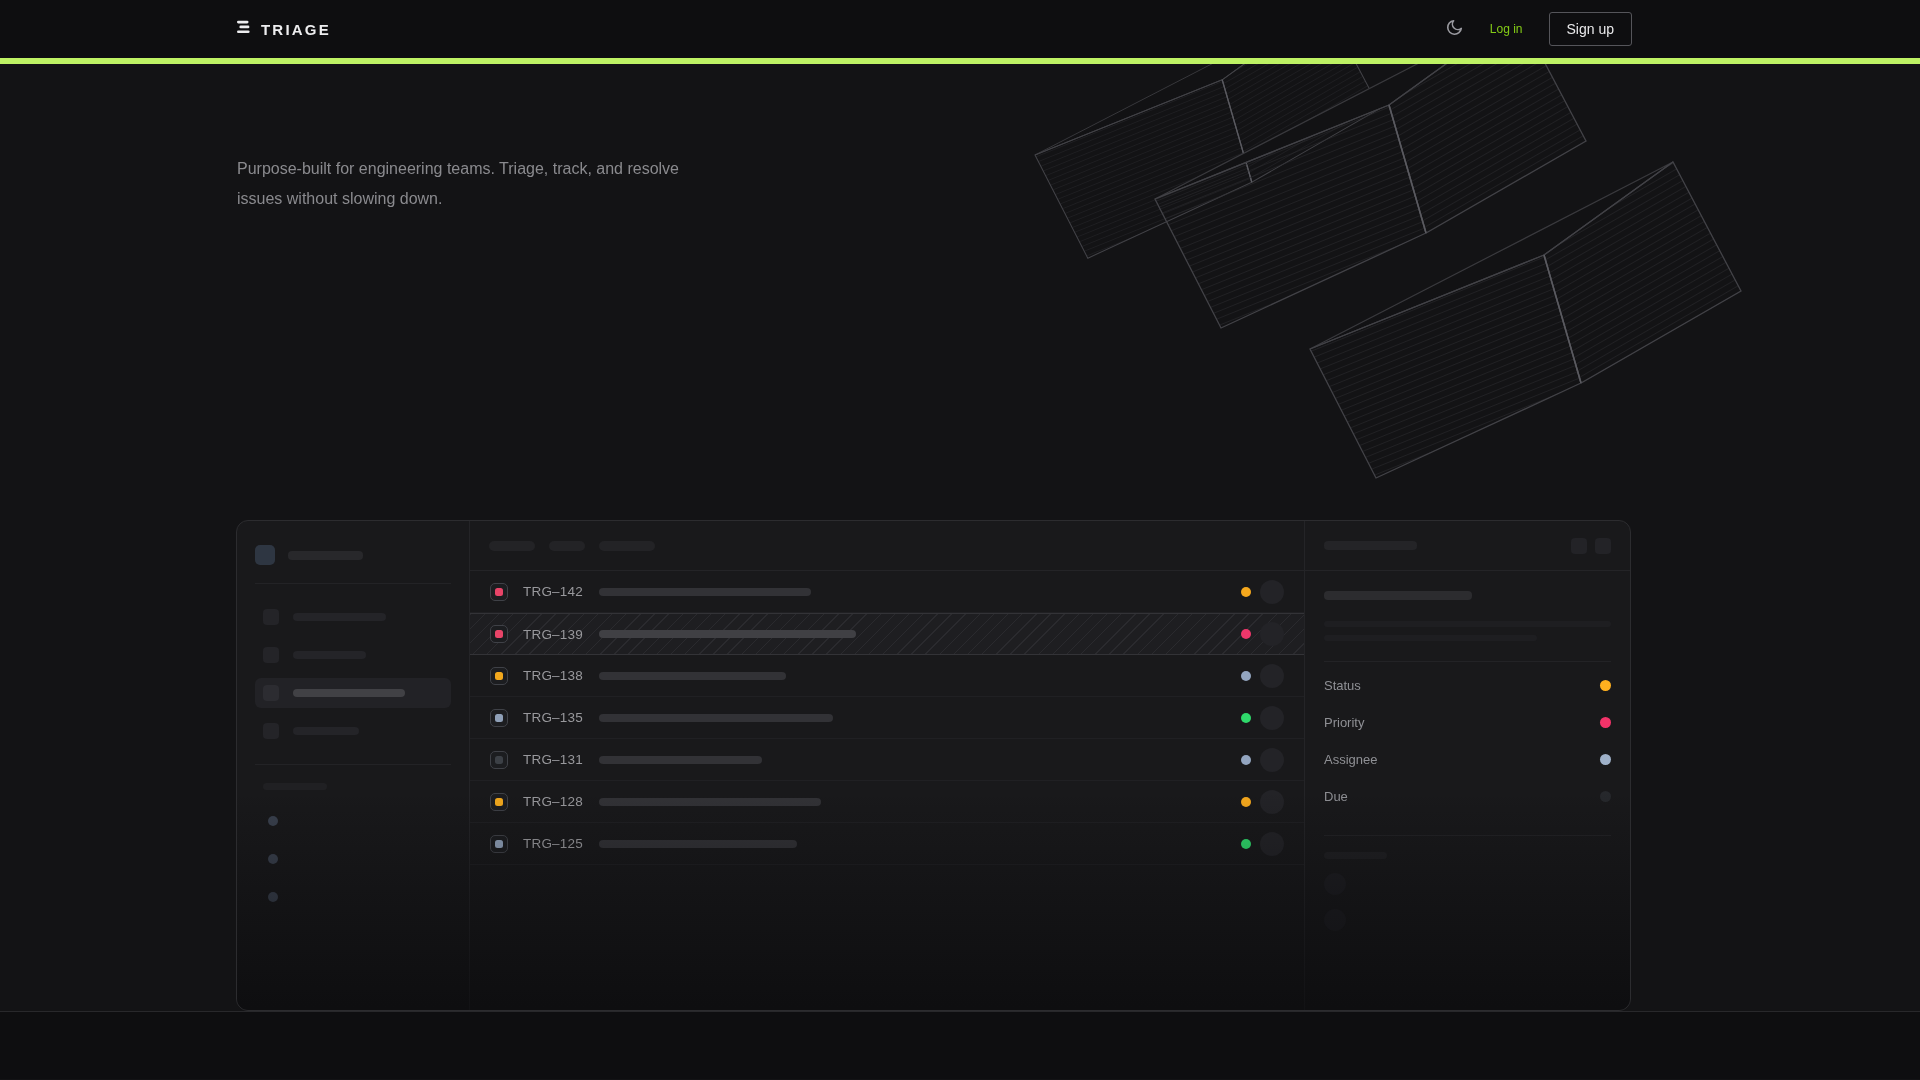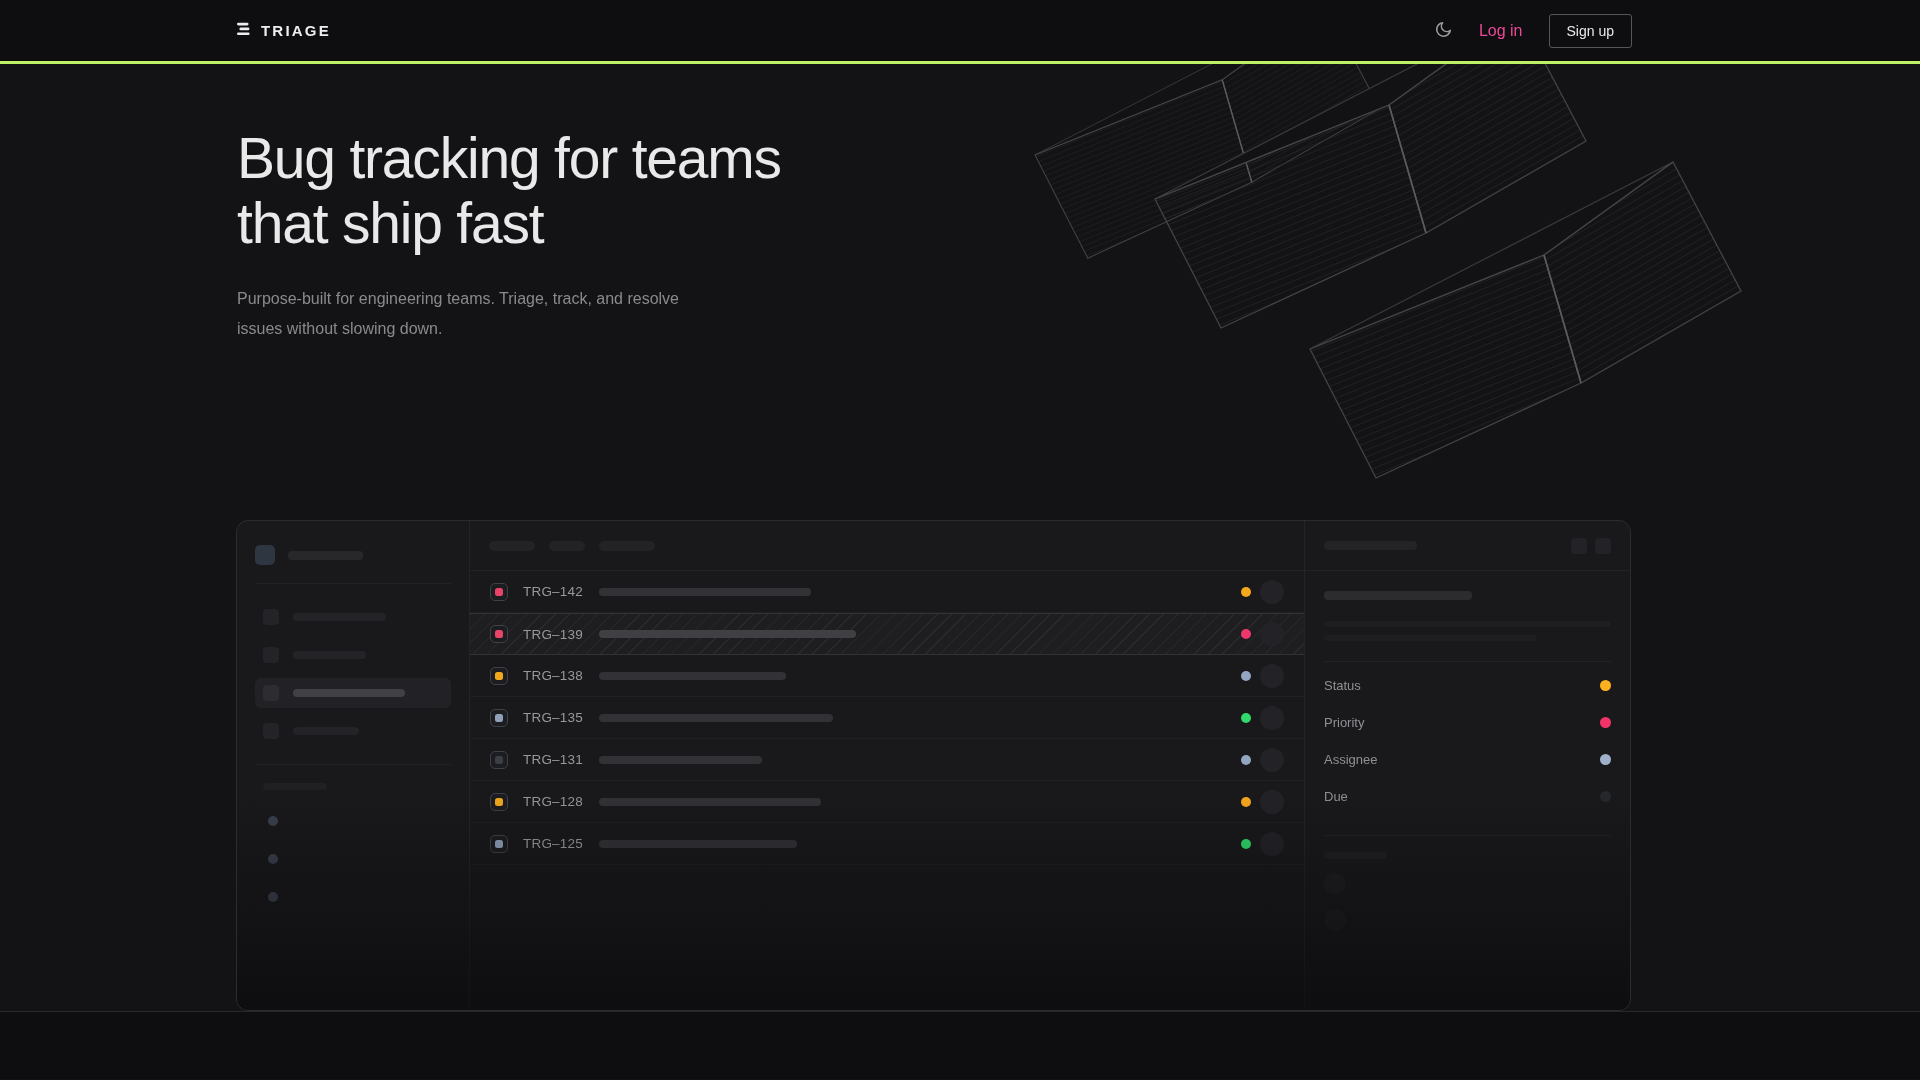--- a/index.html
+++ b/index.html
@@ -2,28 +2,28 @@
 <html><head>
 <meta charset="utf-8">
 <title>TRIAGE</title>
 <style>
   * { margin:0; padding:0; box-sizing:border-box; }
   html,body { background:#0e0e10; }
   body { font-family:"Liberation Sans", sans-serif; }
   .page { width:1920px; height:1080px; overflow:hidden; background:#131315; position:relative; }
 
   
-  .nav { height:64px; background:#0e0e10; border-bottom:3px solid #bef264;
+  .nav { height:64px; background:#0e0e10; border-bottom:6px solid #bef264;
          display:flex; align-items:center; justify-content:space-between;
          padding:0 288px 0 237px; position:relative; z-index:5; }
   .brand { display:flex; align-items:center; gap:10px; }
   .brand-name { color:#ededef; font-size:15px; font-weight:700; letter-spacing:2.2px; }
   .nav-right { display:flex; align-items:center; gap:26px; }
   .icon-btn { background:none; border:none; cursor:pointer; display:flex; align-items:center; }
-  .nav-link { color:#ec4899; font-size:16px; background:none; border:none; cursor:pointer; }
+  .nav-link { color:#84cc16; font-size:12px; background:none; border:none; cursor:pointer; }
   .btn-outline { background:transparent; border:1px solid #55555a; border-radius:3px;
                  color:#e9e9eb; font-size:14px; height:34px; padding:0 17px; cursor:pointer; }
 
   
   .hero { position:relative; height:948px; background:#131315; border-bottom:1px solid #28282b; overflow:hidden; }
   .wires { position:absolute; left:0; top:0; z-index:0; opacity:.95; }
   .hero-inner { position:relative; z-index:1; padding:62px 0 0 237px; }
   h1 { color:#e9e9ea; font-size:57px; line-height:65px; font-weight:500; letter-spacing:-1.2px; }
   .subtitle { margin-top:28px; width:448px; color:#8a8a8e; font-size:16px; line-height:30px; font-weight:400; }
   .cta { margin-top:38px; display:inline-flex; align-items:center; gap:12px; background:#e9e9e7;
@@ -138,21 +138,20 @@
           <path d="M234,96 L363,3 L431,132 L271,224 Z" fill="url(#hr)" stroke="#45454a" stroke-width="1.3"></path>
           <path d="M234,96 L271,224" stroke="#5e5e64" stroke-width="1.6"></path>
         </g>
       </defs>
       <use href="#panel" transform="translate(1035,-61) scale(0.8)"></use>
       <use href="#panel" transform="translate(1155,-55)"></use>
       <use href="#panel" transform="translate(1310,95)"></use>
     </svg>
 
     <div class="hero-inner">
-      <h1><span>Bug tracking for teams</span><br><span>that ship fast</span></h1>
       <p class="subtitle">Purpose-built for engineering teams. Triage, track, and resolve issues without slowing down.</p>
     </div>
 
     <div class="card">
 
       <div class="side">
         <div class="ws">
           <div class="ws-avatar"></div>
           <div class="sk ws-bar"></div>
         </div>

